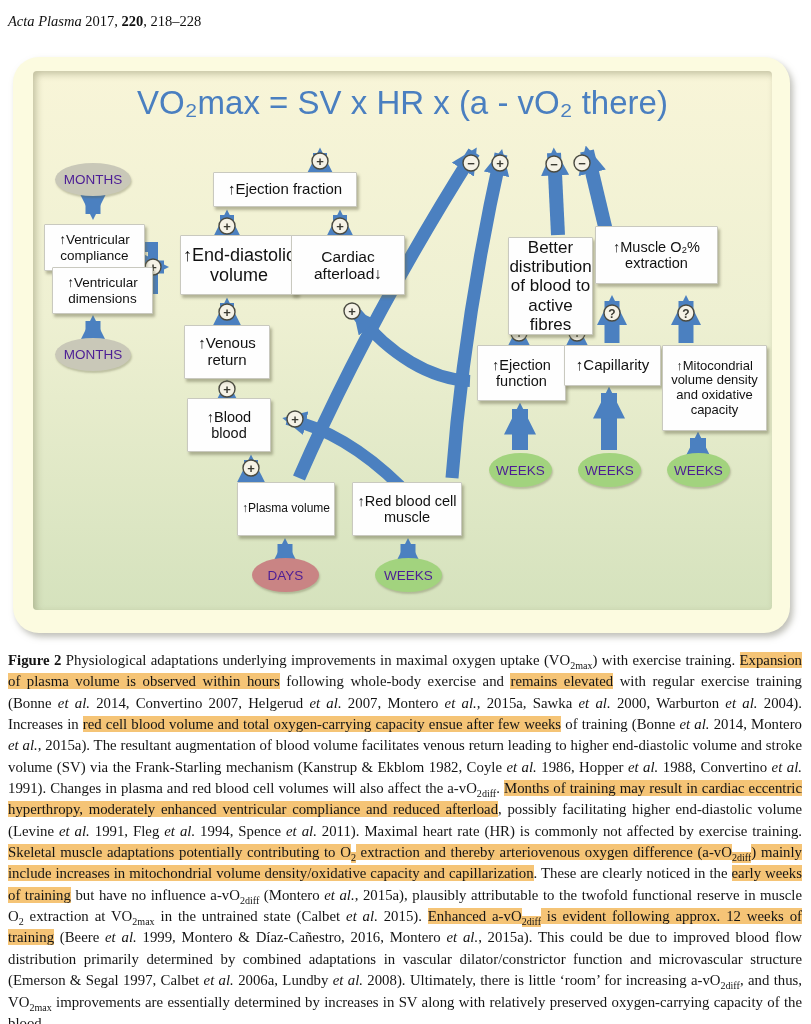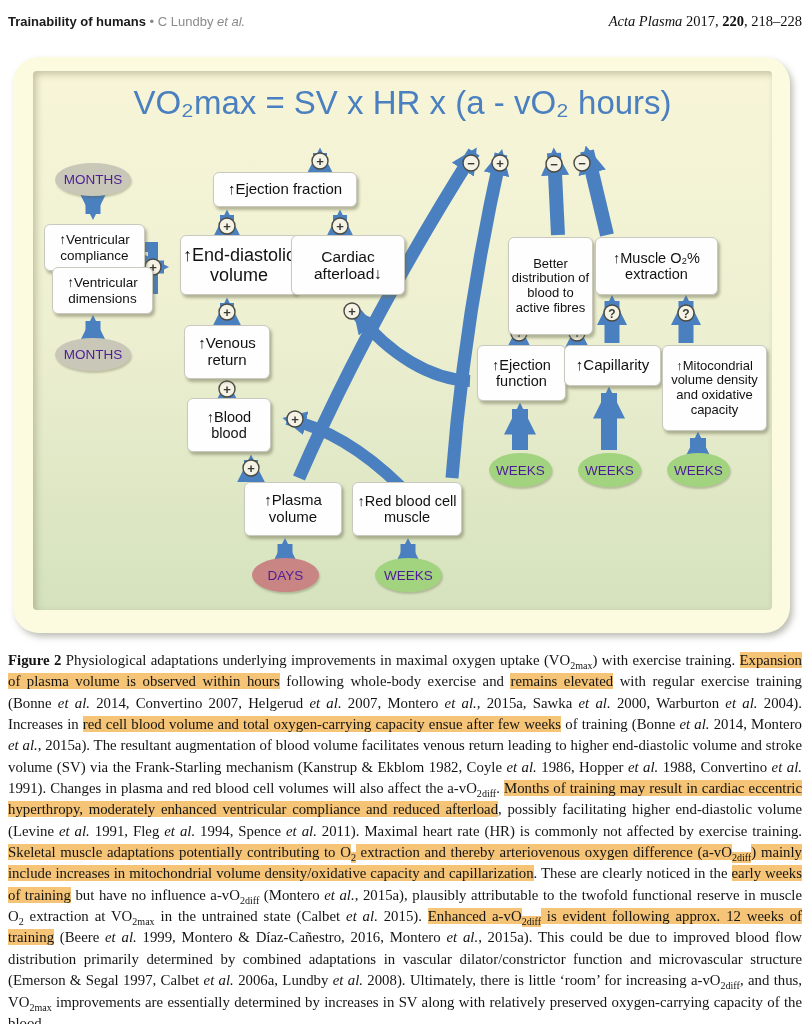--- a/index.html
+++ b/index.html
@@ -13,48 +13,47 @@
   .hdr-right{font-family:"Liberation Serif",serif;font-size:14.5px;color:#101010}
   .panel{position:absolute;left:13px;top:57px;width:777px;height:576px;background:#fcfbe0;
          border-radius:26px;box-shadow:3px 4px 6px rgba(130,130,115,.5);z-index:1}
   .panel-inner{position:absolute;left:33px;top:71px;width:739px;height:539px;border-radius:4px;
          background:linear-gradient(180deg,#f8f5d8 0%,#eef0d2 45%,#d5e2bd 100%);
          box-shadow:inset 3px 3px 7px rgba(130,130,95,.45);z-index:1}
   .fig-title{position:absolute;left:33px;top:84px;width:739px;text-align:center;
          font-size:33px;color:#4a7fc0;z-index:3}
   svg.arrows{position:absolute;left:0;top:0;z-index:2;pointer-events:none}
   .ar{stroke:#4b80c0;fill:none}
-  .box{position:absolute;background:#fefefe;border:1px solid #c9c9bf;border-radius:6px;
+  .box{position:absolute;background:#fefefe;border:1px solid #c9c9bf;border-radius:1px;
        box-shadow:2px 3px 3px rgba(105,105,75,.45);display:flex;align-items:center;justify-content:center;
        text-align:center;line-height:1.13;color:#111;z-index:3;padding:1px}
   .ell{position:absolute;border-radius:50%;display:flex;align-items:center;justify-content:center;
        font-size:13.5px;color:#4c1d95;z-index:3;box-shadow:1px 2px 2px rgba(90,90,60,.3)}
   .ell-gray{background:#c9c8b8}
   .ell-red{background:#c98484}
   .ell-green{background:#a2d37e}
   .sym-txt{font-family:"Liberation Sans",sans-serif;font-weight:bold;fill:#3b3b33}
   .caption{position:absolute;left:8px;top:650px;width:794px;font-family:"Liberation Serif",serif;
        font-size:14.8px;line-height:21.35px;text-align:justify;color:#141414;z-index:1}
   .caption .hl, .hl{background:#f5c476}
   .caption sub{font-size:68%;line-height:0}
 </style>
 </head>
 <body>
 
 <div class="page">
 
   <div class="hdr">
-    <div class="hdr-left"><span class="b">Trainability of humans</span><span class="gray"> • </span><span class="gray">C Lundby </span><span class="i gray">et al.</span></div>
     <div class="hdr-right"><span class="i">Acta Plasma </span><span>2017, </span><span class="b">220</span><span>, 218–228</span></div>
   </div>
 
   <div class="panel"></div>
   <div class="panel-inner"></div>
 
-  <div class="fig-title">VO₂max = SV x HR x (a - vO₂ hours)</div>
+  <div class="fig-title">VO₂max = SV x HR x (a - vO₂ there)</div>
 
   <svg class="arrows" width="811" height="1024" viewBox="0 0 811 1024">
     <defs>
       <marker id="mh" viewBox="0 0 10 10" refX="8" refY="5" markerWidth="2" markerHeight="2" orient="auto">
         <path d="M0,0 L10,5 L0,10 z" fill="#4b80c0"></path>
       </marker>
     </defs>
     <g class="ar">
       <line x1="93" y1="199" x2="93" y2="214" stroke-width="15" marker-end="url(#mh)"></line>
       <line x1="93" y1="336" x2="93" y2="321" stroke-width="15" marker-end="url(#mh)"></line>
@@ -154,24 +153,24 @@
     </g>
   </svg>
 
   <div class="box" style="left:213px;top:172px;width:140px;height:31px;font-size:15px">↑Ejection fraction</div>
   <div class="box" style="left:180px;top:235px;width:114px;height:56px;font-size:18px">↑End-diastolic volume</div>
   <div class="box" style="left:291px;top:235px;width:110px;height:56px;font-size:15.5px">Cardiac afterload↓</div>
   <div class="box" style="left:44px;top:224px;width:97px;height:43px;font-size:13.5px">↑Ventricular compliance</div>
   <div class="box" style="left:52px;top:267px;width:97px;height:43px;font-size:13.5px">↑Ventricular dimensions</div>
   <div class="box" style="left:184px;top:325px;width:82px;height:50px;font-size:15px">↑Venous return</div>
   <div class="box" style="left:187px;top:398px;width:80px;height:50px;font-size:14.5px">↑Blood blood</div>
-  <div class="box" style="left:244px;top:482px;width:94px;height:50px;font-size:15px">↑Plasma volume</div>
+  <div class="box" style="left:237px;top:482px;width:94px;height:50px;font-size:12px">↑Plasma volume</div>
   <div class="box" style="left:352px;top:482px;width:106px;height:50px;font-size:14.5px">↑Red blood cell muscle</div>
-  <div class="box" style="left:508px;top:237px;width:81px;height:94px;font-size:13px">Better distribution of blood to active fibres</div>
-  <div class="box" style="left:595px;top:237px;width:119px;height:54px;font-size:14.5px">↑Muscle O₂% extraction</div>
+  <div class="box" style="left:508px;top:237px;width:81px;height:94px;font-size:17px">Better distribution of blood to active fibres</div>
+  <div class="box" style="left:595px;top:226px;width:119px;height:54px;font-size:14.5px">↑Muscle O₂% extraction</div>
   <div class="box" style="left:477px;top:345px;width:85px;height:52px;font-size:14.5px">↑Ejection function</div>
   <div class="box" style="left:564px;top:345px;width:93px;height:37px;font-size:15px">↑Capillarity</div>
   <div class="box" style="left:662px;top:345px;width:101px;height:82px;font-size:13px">↑Mitocondrial volume density and oxidative capacity</div>
 
   <div class="ell ell-gray" style="left:55px;top:163px;width:76px;height:33px">MONTHS</div>
   <div class="ell ell-gray" style="left:55px;top:338px;width:76px;height:33px">MONTHS</div>
   <div class="ell ell-red" style="left:252px;top:558px;width:67px;height:34px">DAYS</div>
   <div class="ell ell-green" style="left:375px;top:558px;width:67px;height:34px">WEEKS</div>
   <div class="ell ell-green" style="left:489px;top:453px;width:63px;height:34px">WEEKS</div>
   <div class="ell ell-green" style="left:578px;top:453px;width:63px;height:34px">WEEKS</div>

